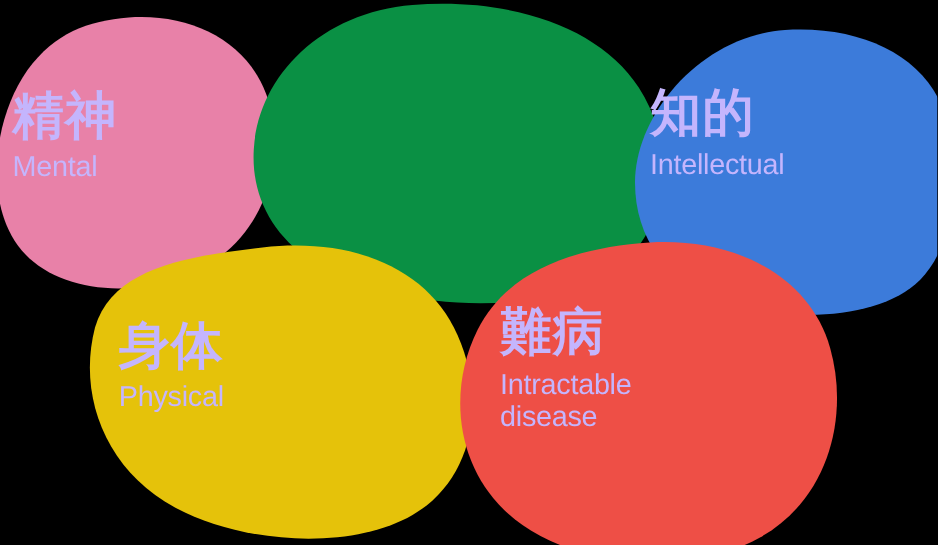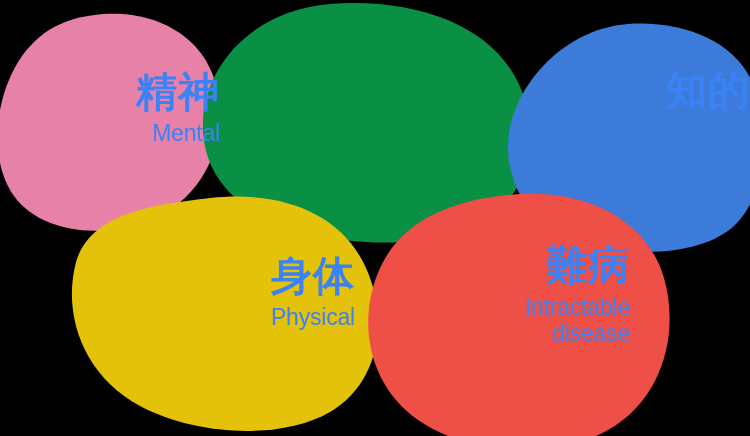--- a/index.html
+++ b/index.html
@@ -21,22 +21,22 @@
   #stage svg {
     position: absolute;
     top: 0;
     left: 0;
     width: 750px;
     height: 436px;
     display: block;
   }
   .blob-label {
     position: absolute;
-    text-align: right;
-    color: #3b82f6;
+    text-align: left;
+    color: #c4b5fd;
     line-height: 1.0;
     pointer-events: none;
     user-select: none;
   }
   .jp {
     display: block;
     font-size: 41px;
     font-weight: bold;
     letter-spacing: 1px;
     margin: 0 0 9px 0;
@@ -107,20 +107,21 @@
   <div class="blob-label" id="label-mental">
     <span class="jp">精神</span>
     <span class="en">Mental</span>
   </div>
 
   <div class="blob-label" id="label-developmental">
   </div>
 
   <div class="blob-label" id="label-intellectual">
     <span class="jp">知的</span>
+    <span class="en">Intellectual</span>
   </div>
 
   <div class="blob-label" id="label-intractable">
     <span class="jp">難病</span>
     <span class="en wrap">Intractable</span>
     <span class="en wrap">disease</span>
   </div>
 
   <div class="blob-label" id="label-physical">
     <span class="jp">身体</span>

